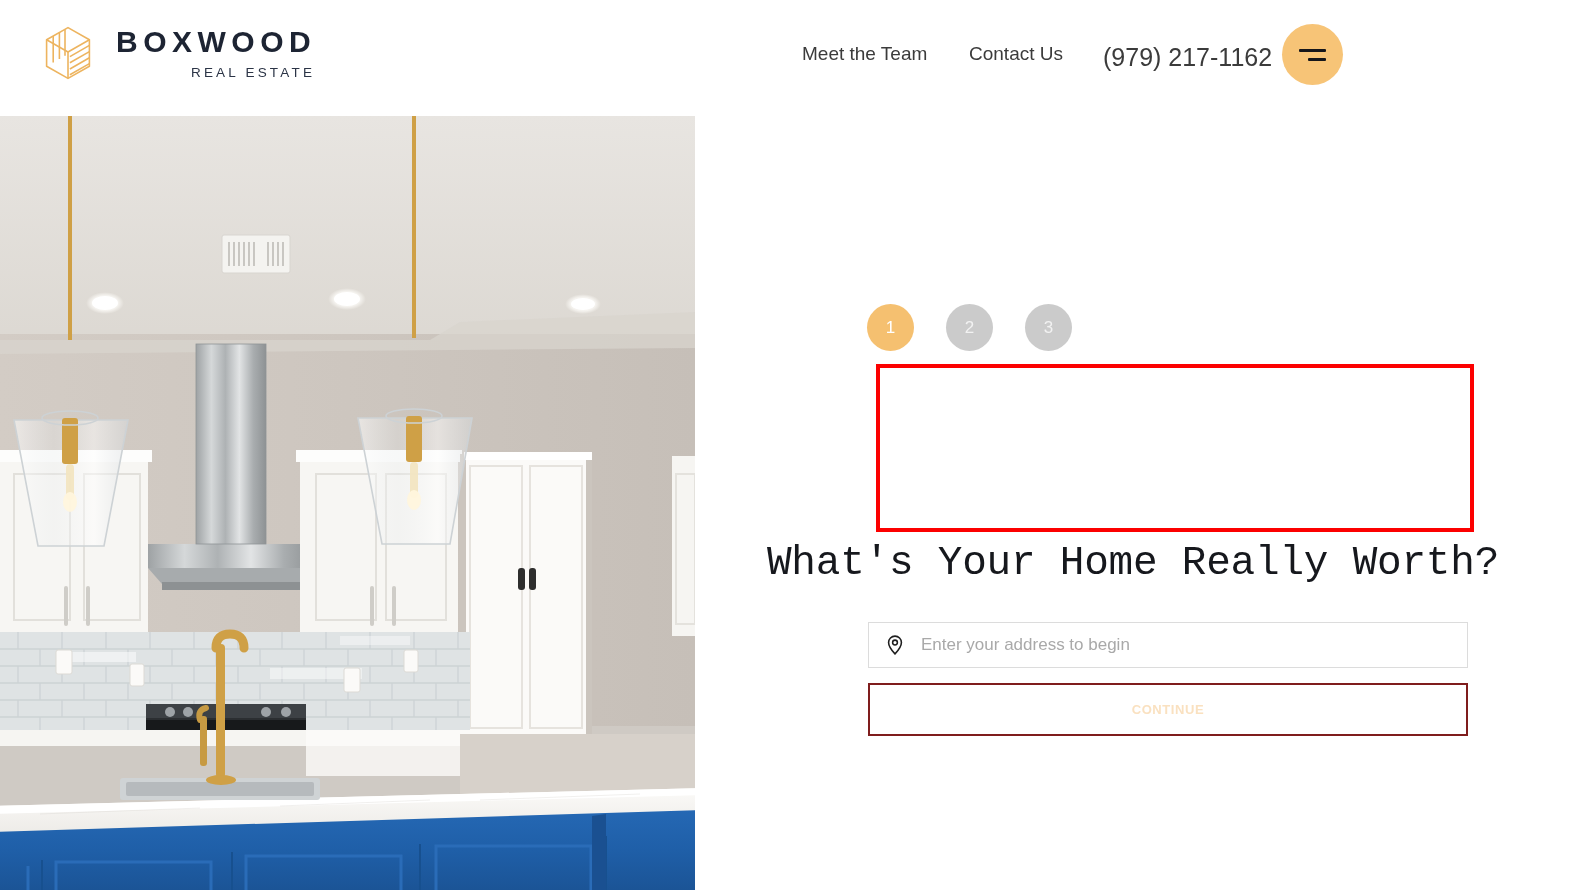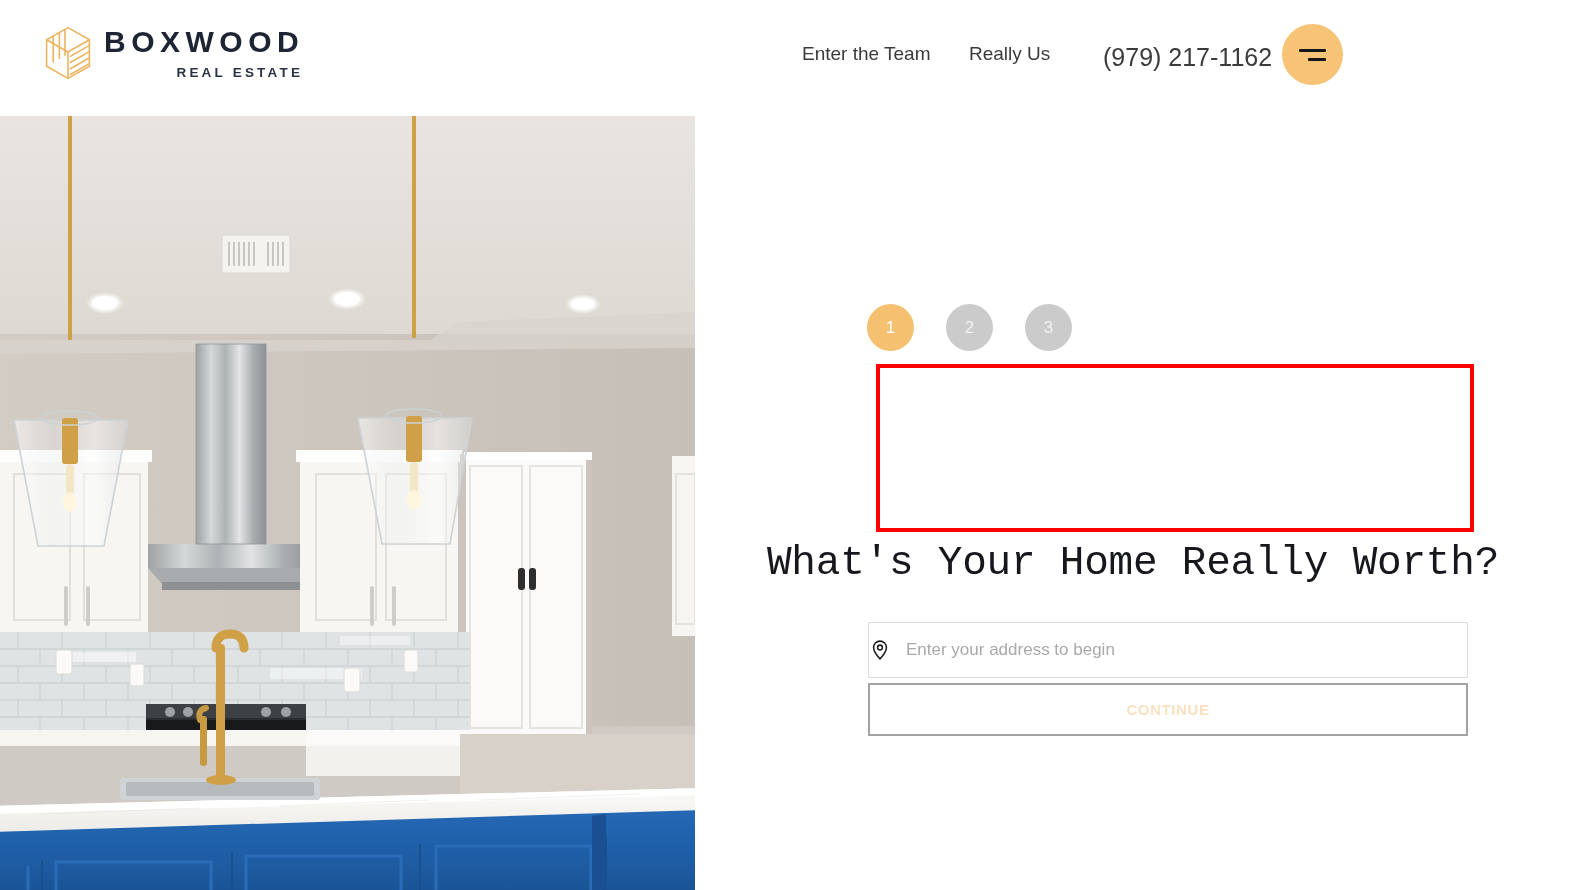--- a/index.html
+++ b/index.html
@@ -22,21 +22,21 @@
     display: flex;
     align-items: center;
   }
 
   .logo-block {
     position: absolute;
     left: 44px;
     top: 26px;
     display: flex;
     align-items: center;
-    gap: 12px;
+    gap: 24px;
     cursor: pointer;
   }
 
   .logo-mark {
     width: 48px;
     height: 54px;
     display: block;
   }
 
   .logo-words {
@@ -49,21 +49,21 @@
   .logo-main {
     font-size: 30px;
     font-weight: 700;
     letter-spacing: 5.5px;
     color: #1d2433;
     white-space: nowrap;
   }
 
   .logo-sub {
     font-size: 13.5px;
-    font-weight: 700;
+    font-weight: 400;
     letter-spacing: 3.2px;
     color: #2b3446;
     margin-top: 9px;
     margin-right: 1px;
     white-space: nowrap;
   }
 
   .nav {
     position: absolute;
     right: 0;
@@ -182,26 +182,26 @@
     color: #16181d;
     letter-spacing: -0.2px;
     white-space: nowrap;
   }
 
   .address-field {
     position: absolute;
     left: 173px;
     top: 506px;
     width: 600px;
-    height: 56px;
+    height: 46px;
     border: 1px solid #dcdcdc;
     background: #ffffff;
     display: flex;
     align-items: center;
-    padding-left: 0;
+    padding-left: 15px;
     cursor: text;
   }
   .pin-icon {
     width: 22px;
     height: 22px;
     flex: 0 0 22px;
     display: block;
   }
   .address-input {
     flex: 1;
@@ -215,24 +215,24 @@
     height: 100%;
   }
   .address-input::placeholder { color: #a9a9a9; opacity: 1; }
 
   .continue-btn {
     position: absolute;
     left: 173px;
     top: 567px;
     width: 600px;
     height: 53px;
-    border: 2px solid #a3a3a3;
+    border: 2px solid #7f1d1d;
     background: #ffffff;
     font-family: "Liberation Sans", sans-serif;
-    font-size: 15px;
+    font-size: 13px;
     font-weight: 700;
     letter-spacing: 0.6px;
     color: #fae1c0;
     cursor: pointer;
   }
 </style>
 </head>
 <body>
 
 <div class="header">
@@ -252,22 +252,22 @@
         <path d="M45.4 37.6 L25.9 48.8"></path>
       </g>
     </svg>
     <div class="logo-words">
       <div class="logo-main">BOXWOOD</div>
       <div class="logo-sub">REAL ESTATE</div>
     </div>
   </div>
 
   <nav class="nav">
-    <a class="nav-link l1">Enter the Team</a>
-    <a class="nav-link l2">Really Us</a>
+    <a class="nav-link l1">Meet the Team</a>
+    <a class="nav-link l2">Contact Us</a>
     <span class="nav-phone">(979) 217-1162</span>
     <button class="menu-btn">
       <span class="menu-bar-top"></span>
       <span class="menu-bar-bottom"></span>
     </button>
   </nav>
 </div>
 
 <div class="photo-panel">
   <svg class="kitchen-svg" viewBox="0 0 695 774" preserveAspectRatio="xMidYMid slice">

